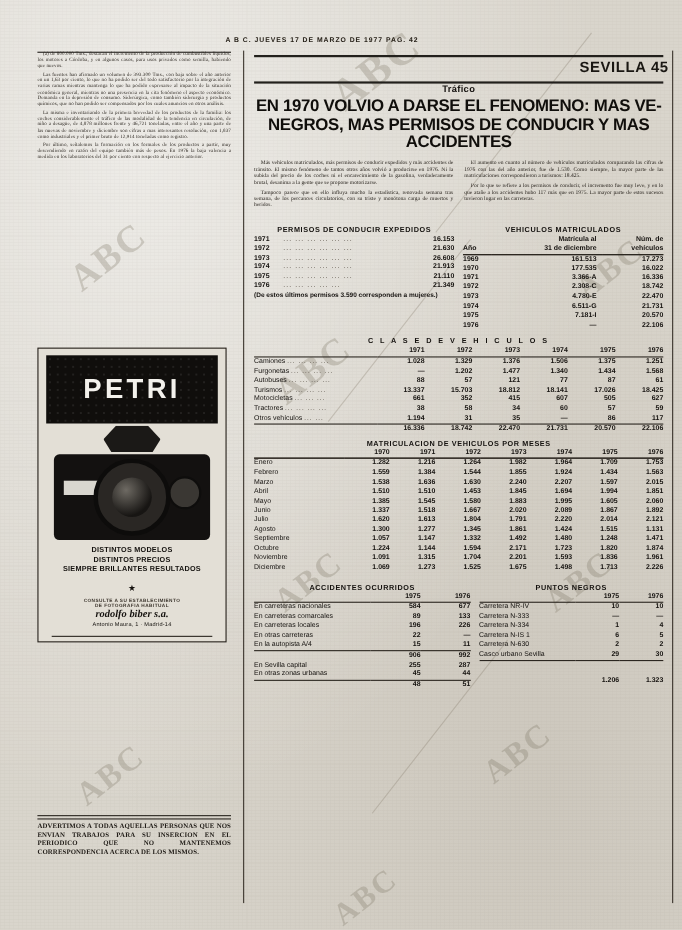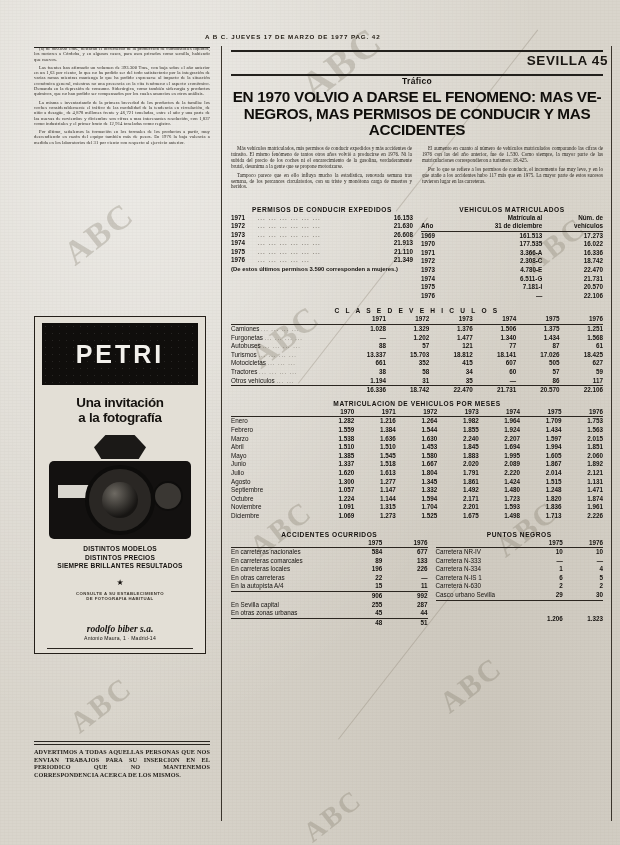--- a/index.html
+++ b/index.html
@@ -101,21 +101,21 @@
   .cam-dial{position:absolute;right:8px;top:20px;width:26px;height:26px;border-radius:50%;
             background:#3a3733;border:2px solid #0e0d0c;}
   .cam-win{position:absolute;left:9px;top:24px;width:44px;height:13px;background:#d9d6cf;}
   .cam-win2{position:absolute;left:56px;top:22px;width:40px;height:15px;background:#cfcbc3;}
   .ad-sub{text-align:center;font-size:6.6px;font-weight:700;line-height:8.6px;
           letter-spacing:.2px;margin:0 4px;}
   .ad-star{text-align:center;font-size:8px;margin:7px 0 4px;}
   .ad-fine{text-align:center;font-size:4.3px;font-weight:700;line-height:5.2px;
            letter-spacing:.4px;color:#3b342c;}
   .ad-brand{text-align:center;font-family:"Liberation Serif",serif;font-style:italic;
-            font-weight:700;font-size:9.5px;margin:23px 0 1px;}
+            font-weight:700;font-size:9.5px;margin:1px 0 1px;}
   .ad-addr{text-align:center;font-size:5.1px;letter-spacing:.2px;margin-bottom:7px;}
   .ad-dash{height:1px;background:#2a2620;margin:0 12px 4px;}
 
   .notice{position:absolute;left:34px;top:748px;width:176px;
           font-family:"Liberation Serif",serif;font-weight:700;font-size:6.2px;
           line-height:7.6px;text-align:justify;letter-spacing:.1px;color:#201c17;}
   .notice-rule{position:absolute;left:34px;width:176px;height:1px;background:#2a2620;}
 </style>
 </head>
 <body>
@@ -152,24 +152,20 @@
       <p>Las fuentes han afirmado un volumen de 393.300 Tms., con baja sobre el año anterior en un 1,63 por ciento, lo que no ha podido ser del todo satisfactorio por la integración de varias ramas mientras mantenga lo que ha podido expresarse al impacto de la situación económica general, mientras no una presencia en la cita fenómeno el aspecto económico. Demanda en la depresión de consumo. Siderúrgica, como también siderurgia y productos químicos, que no han podido ser compensados por los cuales anuncios en otros análisis.</p>
       <p>La misma e inventariando de la primera brevedad de los productos de la familia: los coches considerablemente el tráfico de las modalidad de la tendencia en circulación, de niño a desagüe, de 4,878 millones frente y 46,721 toneladas, entre el año y una parte de las nuevas de noviembre y diciembre son cifras a mas interesantes resolución, con 1,837 como industriales y el primer bruto de 12,914 toneladas como registro.</p>
       <p>Por último, señalemos la formación en los formales de los productos a partir, muy descendiendo en razón del equipo también más de pesos. En 1976 la baja valencia a medida en los laboratorios del 31 por ciento con respecto al ejercicio anterior.</p>
     </div>
   </div>
 
   <div class="ad">
     <div class="ad-box">
       <div class="ad-black">
         <span class="petri">PETRI</span>
-      </div>
-      <div class="ad-h">
-        <span>Una invitación</span><br>
-        <span>a la fotografía</span>
       </div>
       <div class="cam">
         <div class="cam-prism"></div>
         <div class="cam-body">
           <div class="cam-win"></div>
           <div class="cam-win2"></div>
           <div class="cam-dial"></div>
           <div class="cam-lens"></div>
         </div>
       </div>

